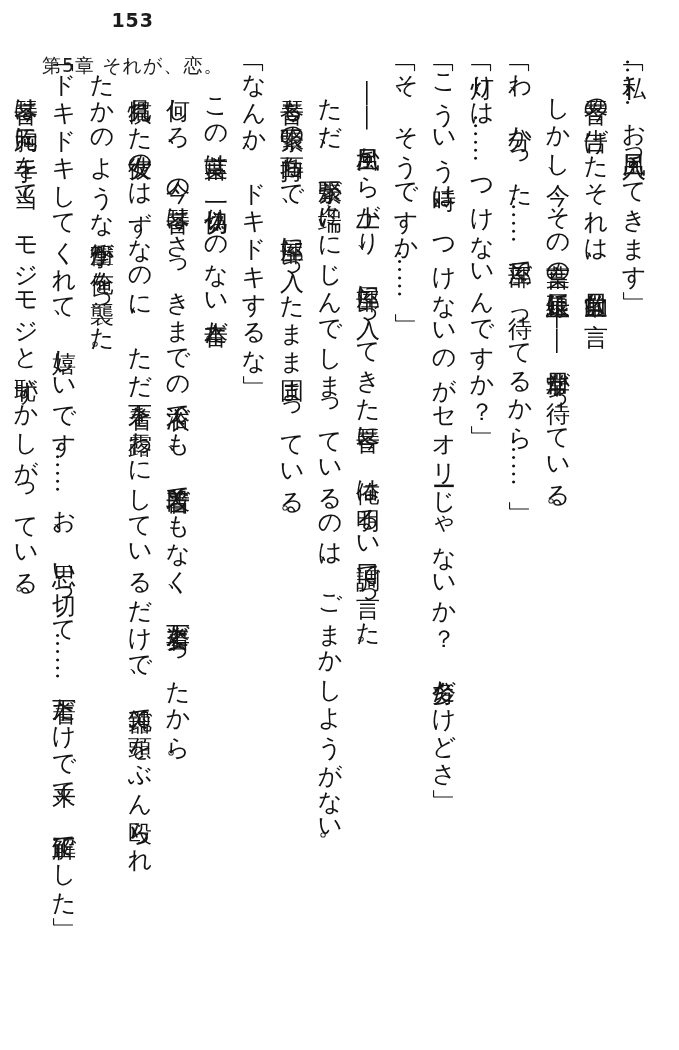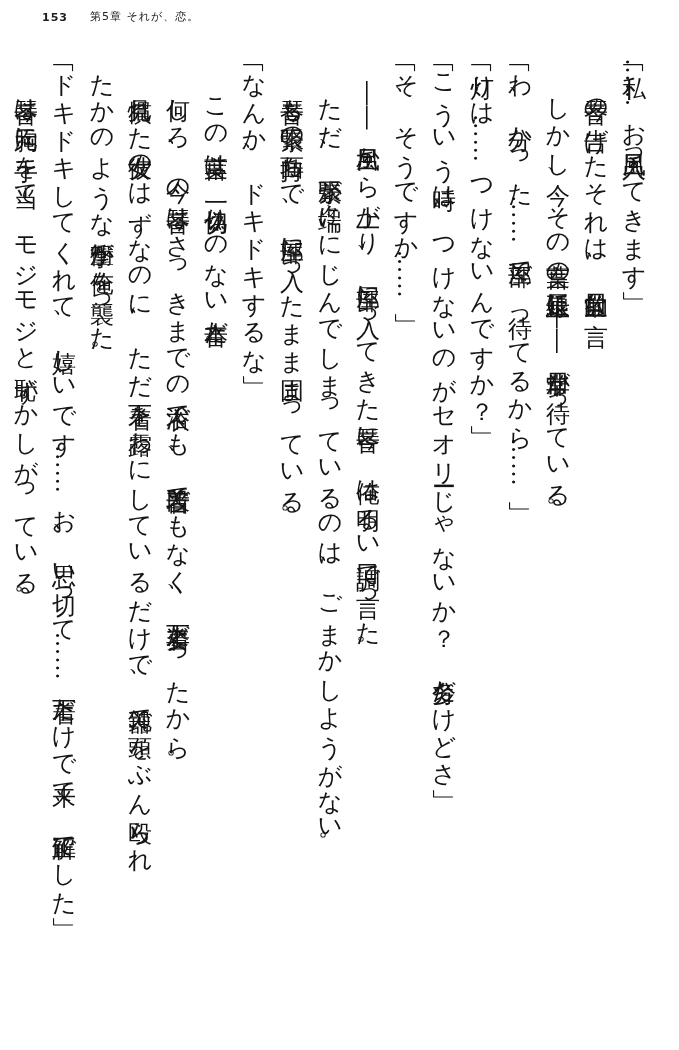--- a/index.html
+++ b/index.html
@@ -14,26 +14,27 @@
     background: #ffffff;
     overflow: hidden;
     font-family: "DejaVu Serif", "Liberation Serif", serif;
     color: #111111;
   }
   .header {
     position: absolute;
     top: 9px;
     left: 42px;
     display: flex;
-    align-items: flex-end;
+    align-items: center;
     gap: 22px;
     font-family: "DejaVu Sans", "Liberation Sans", sans-serif;
-    font-size: 11px;
+    font-size: 19px;
     color: #1c1c1c;
     letter-spacing: 1px;
+    flex-direction: column;
   }
   .header .pagenum {
     font-weight: 600;
   }
   .body-text {
     position: absolute;
     top: 57px;
     right: 26px;
     height: 993px;
     writing-mode: vertical-rl;

